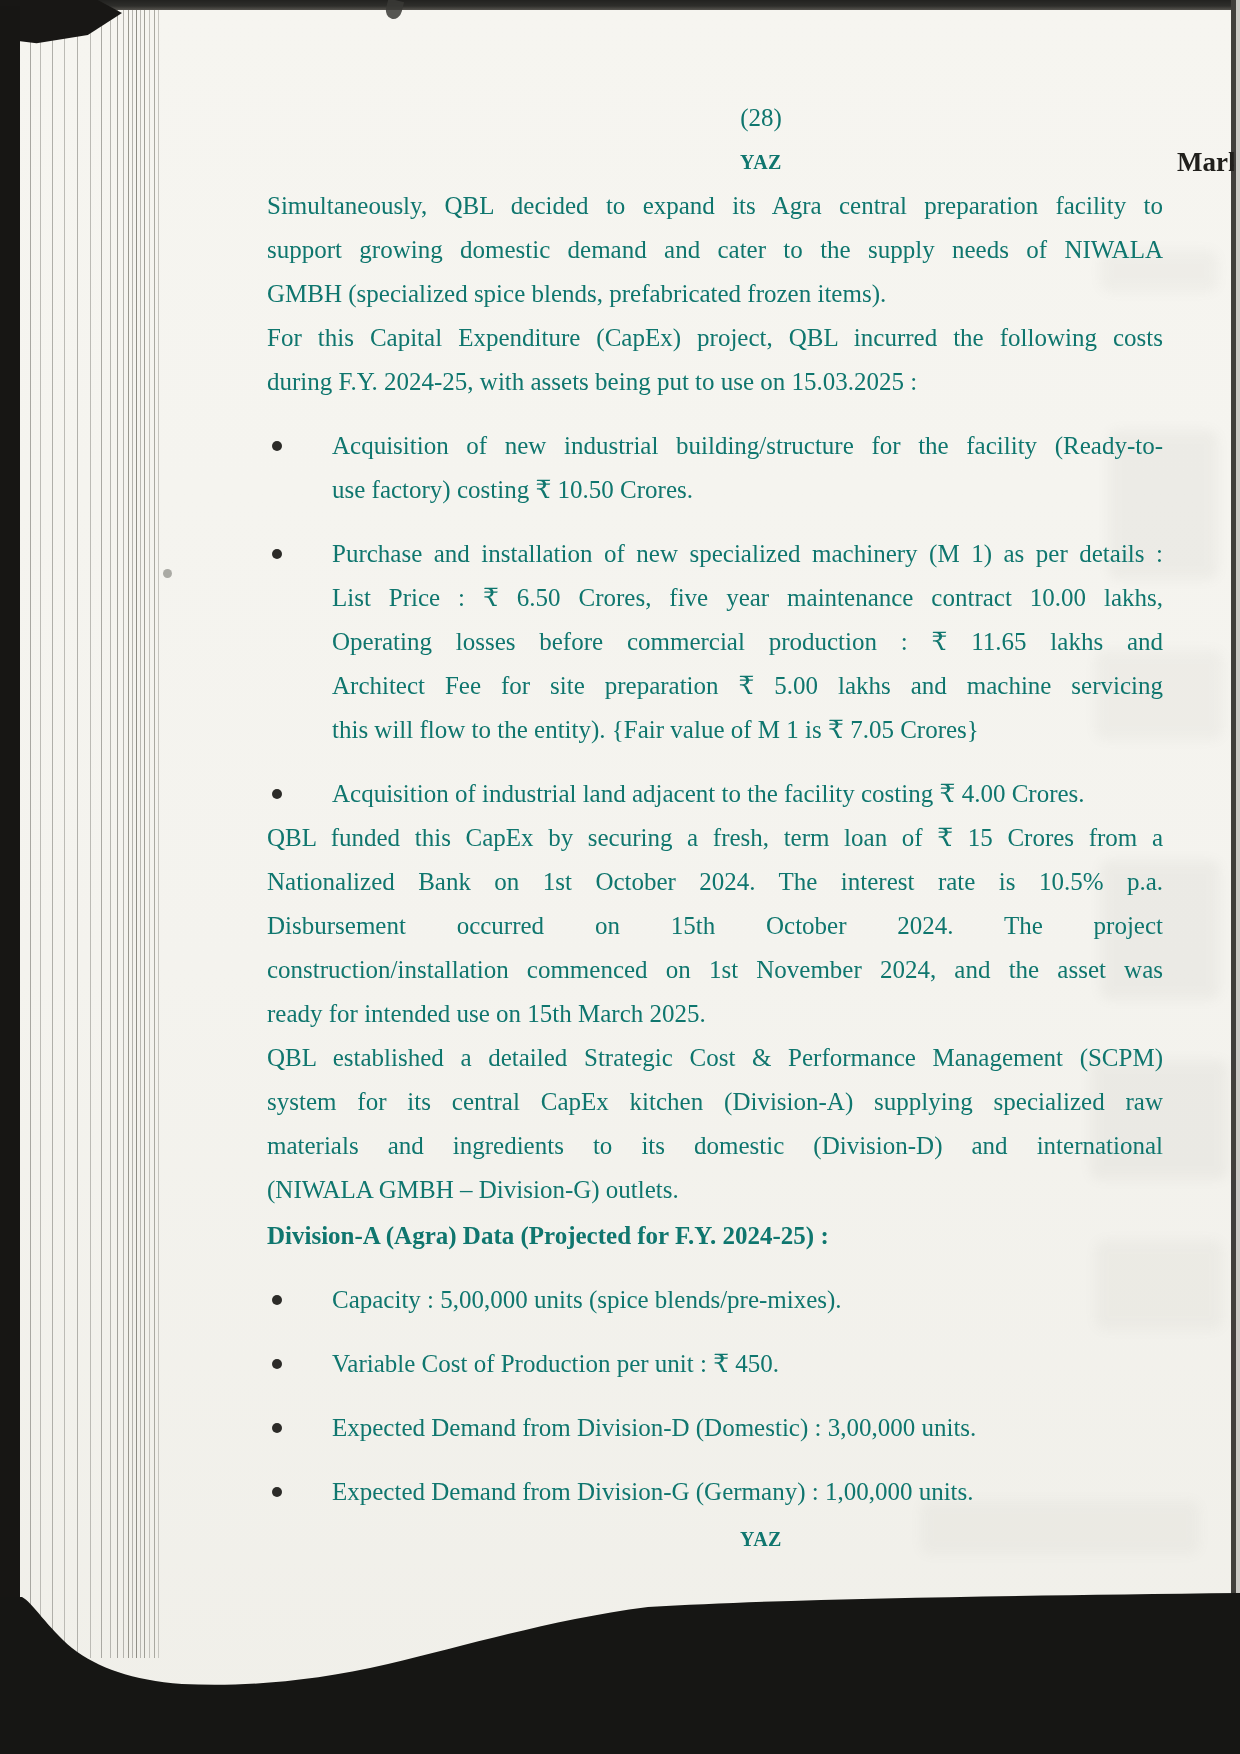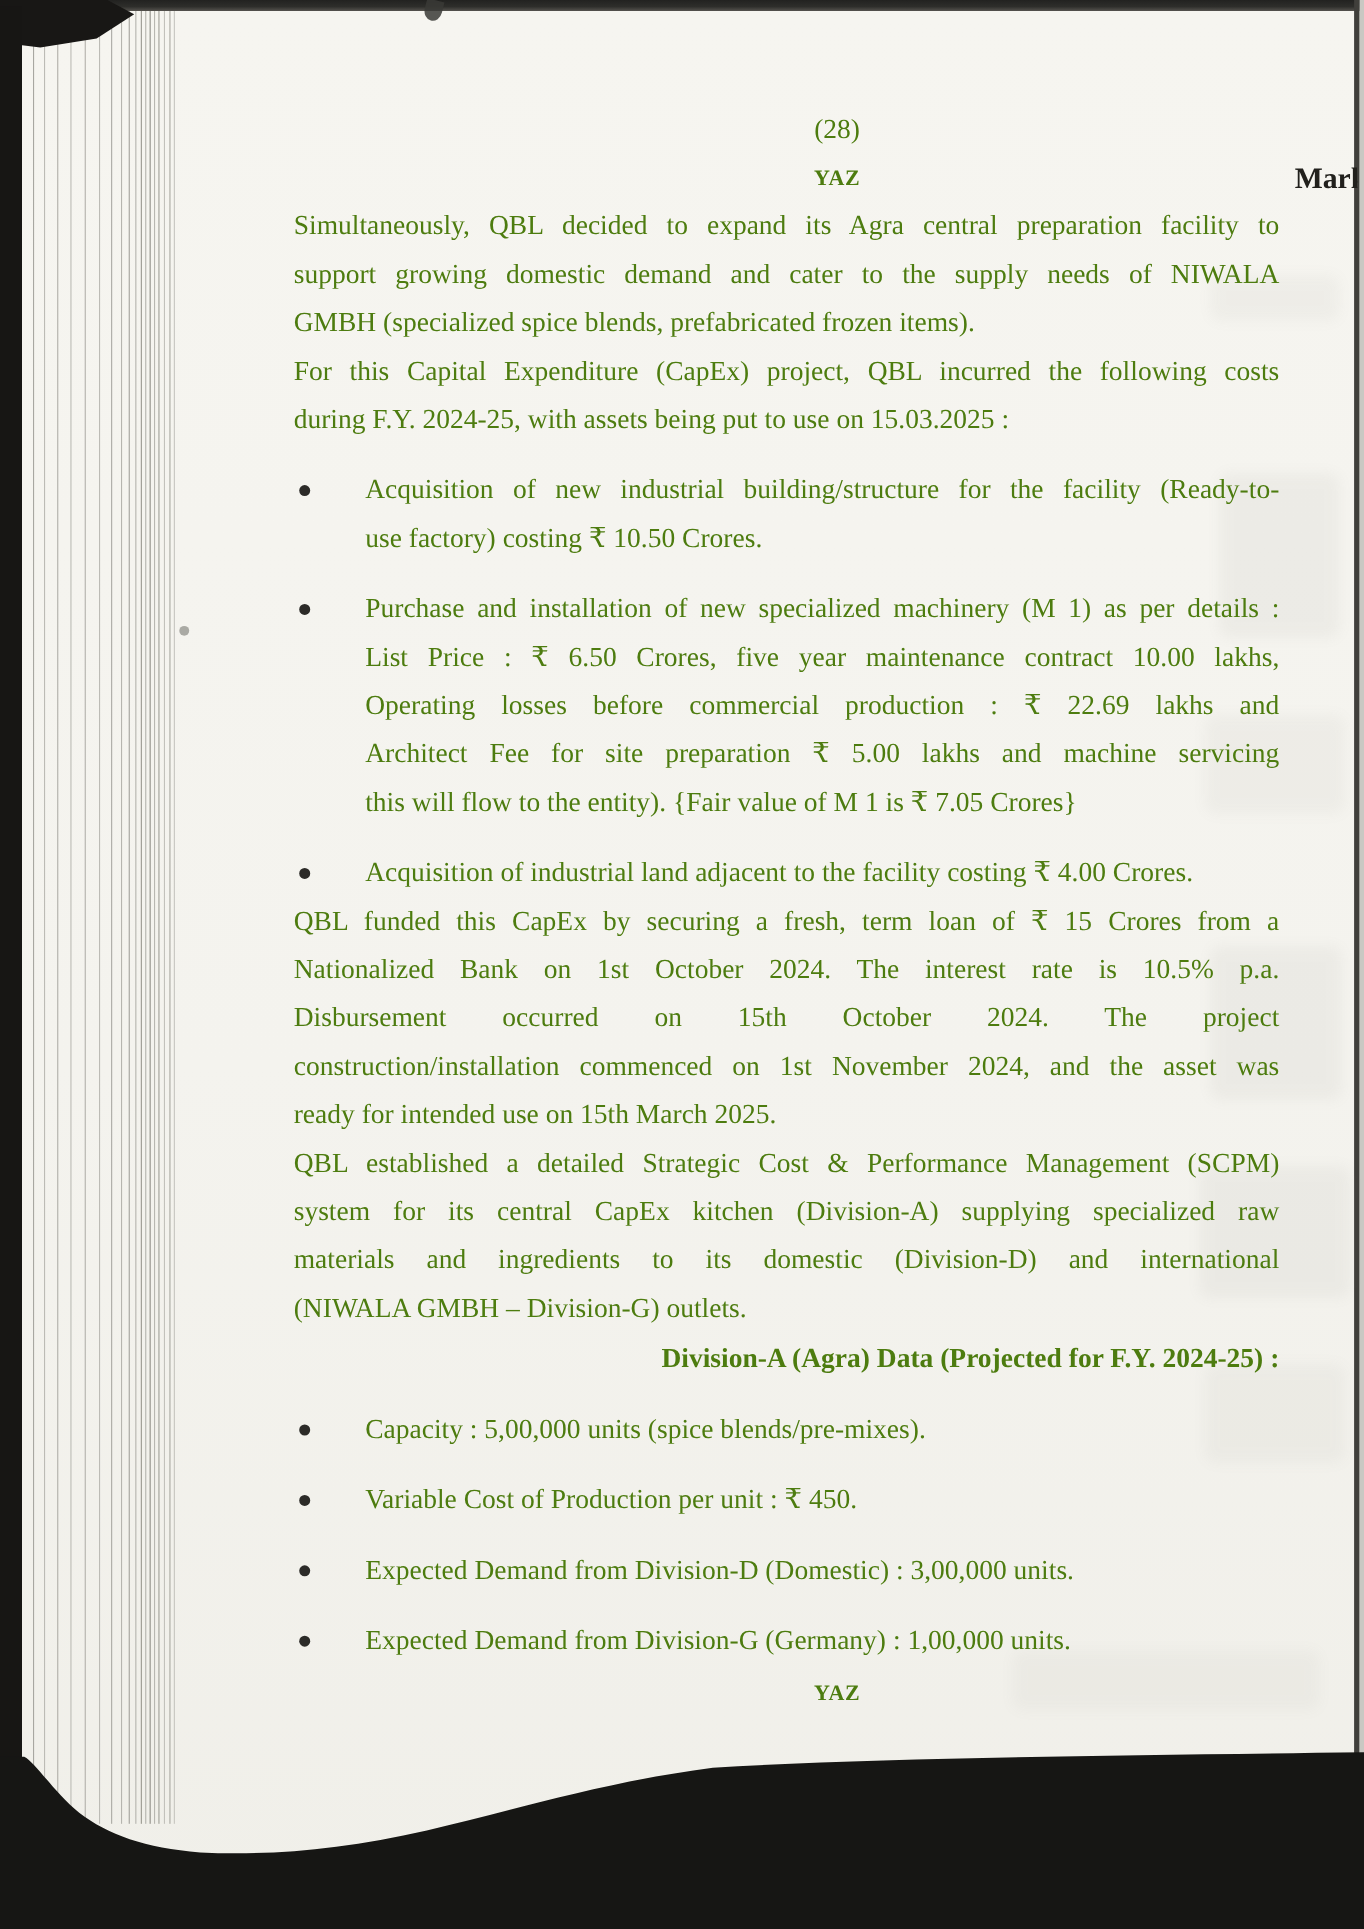--- a/index.html
+++ b/index.html
@@ -33,24 +33,24 @@
   
   .bottom-svg{position:absolute;left:0;top:0;width:1240px;height:1754px;z-index:6;pointer-events:none;}
 
   
   .ghost{position:absolute;background:#85837a;filter:blur(6px);border-radius:10px;z-index:2;}
   .ink-dot{position:absolute;left:163px;top:569px;width:9px;height:9px;border-radius:50%;
            background:#8a8a84;opacity:.7;z-index:2;}
 
   
   .content{position:absolute;left:267px;top:96px;width:896px;z-index:4;
-           color:#4d7c0f;font-size:25px;line-height:44px;}
+           color:#0f766e;font-size:25px;line-height:44px;}
   .block{margin:0;}
   .block.bullet{margin-top:20px;}
-  .block.heading{margin-top:2px;font-weight:bold;text-align:right;}
+  .block.heading{margin-top:2px;font-weight:bold;}
   .block.footer{margin-top:3px;}
   .line{position:relative;height:44px;white-space:nowrap;}
   .line.j{text-align:justify;text-align-last:justify;}
   .bullet .line{padding-left:65px;}
   .dot{position:absolute;left:5px;top:50%;margin-top:-5px;width:10px;height:10px;
        border-radius:50%;background:#2c2b28;}
   .pagenum .line,.title .line,.footer .line{text-align:center;transform:translateX(46px);}
   .title,.footer{font-weight:bold;font-size:20px;letter-spacing:.5px;}
 
   .marks{position:absolute;left:1177px;top:140px;height:44px;line-height:44px;width:57px;
@@ -96,21 +96,21 @@
         <div class="line j"><span>For this Capital Expenditure (CapEx) project, QBL incurred the following costs</span></div>
         <div class="line"><span>during F.Y. 2024-25, with assets being put to use on 15.03.2025 :</span></div>
       </div>
       <div class="block bullet">
         <div class="line j"><span class="dot"></span><span>Acquisition of new industrial building/structure for the facility (Ready-to-</span></div>
         <div class="line"><span>use factory) costing ₹ 10.50 Crores.</span></div>
       </div>
       <div class="block bullet">
         <div class="line j"><span class="dot"></span><span>Purchase and installation of new specialized machinery (M 1) as per details :</span></div>
         <div class="line j"><span>List Price : ₹ 6.50 Crores, five year maintenance contract 10.00 lakhs,</span></div>
-        <div class="line j"><span>Operating losses before commercial production : ₹ 22.69 lakhs and</span></div>
+        <div class="line j"><span>Operating losses before commercial production : ₹ 11.65 lakhs and</span></div>
         <div class="line j"><span>Architect Fee for site preparation ₹ 5.00 lakhs and machine servicing</span></div>
         <div class="line"><span>this will flow to the entity). {Fair value of M 1 is ₹ 7.05 Crores}</span></div>
       </div>
       <div class="block bullet">
         <div class="line"><span class="dot"></span><span>Acquisition of industrial land adjacent to the facility costing ₹ 4.00 Crores.</span></div>
       </div>
       <div class="block paragraph">
         <div class="line j"><span>QBL funded this CapEx by securing a fresh, term loan of ₹ 15 Crores from a</span></div>
         <div class="line j"><span>Nationalized Bank on 1st October 2024. The interest rate is 10.5% p.a.</span></div>
         <div class="line j"><span>Disbursement occurred on 15th October 2024. The project</span></div>

